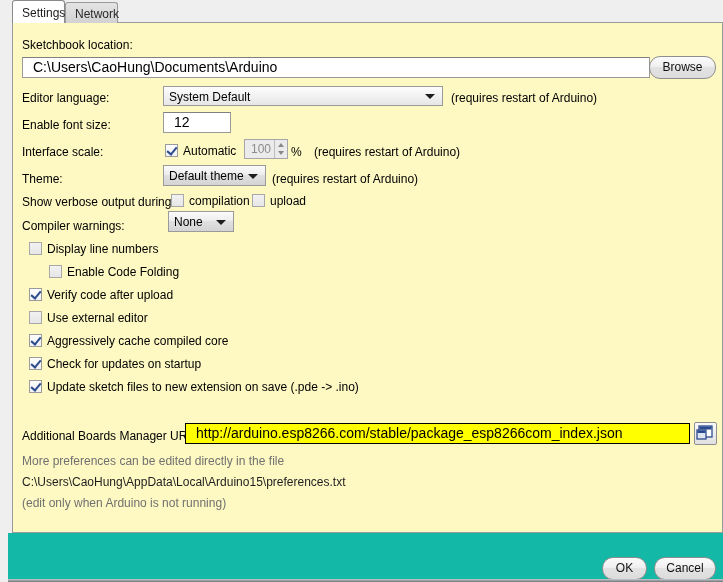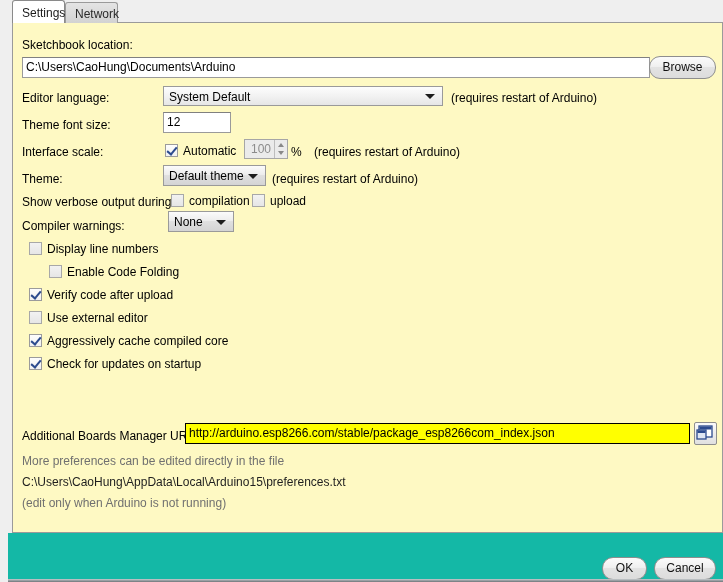--- a/index.html
+++ b/index.html
@@ -102,23 +102,23 @@
   }
 
   
   .textfield {
     position: absolute;
     box-sizing: border-box;
     background: #ffffff;
     border: 1px solid #9a9a9a;
     border-top-color: #808080;
     font-family: "Liberation Sans", sans-serif;
-    font-size: 12px;
+    font-size: 14px;
     color: #000;
-    padding: 0 3px;
+    padding: 0 10px;
     line-height: 18px;
     white-space: nowrap;
     overflow: hidden;
     outline: none;
   }
   .textfield.yellow {
     background: #ffff00;
     border: 1px solid #000000;
   }
 
@@ -307,21 +307,21 @@
 
     <div class="row-label" style="left:9px; top:68px;">Editor language:</div>
 
     <div class="combo wide" style="left:150px; top:63px; width:280px; height:20px;">
       <span class="combo-text">System Default</span>
       <span class="arrow"></span>
     </div>
 
     <div class="note" style="left:438px; top:68px;">(requires restart of Arduino)</div>
 
-    <div class="row-label" style="left:9px; top:95px;">Theme font size:</div>
+    <div class="row-label" style="left:9px; top:95px;">Enable font size:</div>
 
     <div class="textfield" style="left:150px; top:89px; width:68px; height:21px;">12</div>
 
     <div class="row-label" style="left:9px; top:122px;">Interface scale:</div>
 
     <div class="cb-row" style="left:152px; top:121px;">
       <span class="cbox checked"></span><span class="cb-label">Automatic</span>
     </div>
 
     <div class="spinner" style="left:231px; top:116px; width:44px; height:20px;">
@@ -379,20 +379,23 @@
     </div>
 
     <div class="cb-row" style="left:16px; top:311px;">
       <span class="cbox checked"></span><span class="cb-label">Aggressively cache compiled core</span>
     </div>
 
     <div class="cb-row" style="left:16px; top:334px;">
       <span class="cbox checked"></span><span class="cb-label">Check for updates on startup</span>
     </div>
 
+    <div class="cb-row" style="left:16px; top:357px;">
+      <span class="cbox checked"></span><span class="cb-label">Update sketch files to new extension on save (.pde -&gt; .ino)</span>
+    </div>
 
 
     <div class="row-label" style="left:9px; top:406px;">Additional Boards Manager URLs:</div>
 
     <div class="textfield yellow" style="left:172px; top:400px; width:505px; height:21px; line-height:19px;">http://arduino.esp8266.com/stable/package_esp8266com_index.json</div>
 
     <div class="icon-btn" style="left:681px; top:399px; width:23px; height:23px;">
       <svg width="21" height="21" viewBox="0 0 21 21">
         <rect x="4" y="3" width="13" height="11" fill="#ffffff" stroke="#2c4b8e" stroke-width="1.3"></rect>
         <rect x="4.5" y="3.5" width="12" height="3" fill="#2c4b8e"></rect>

